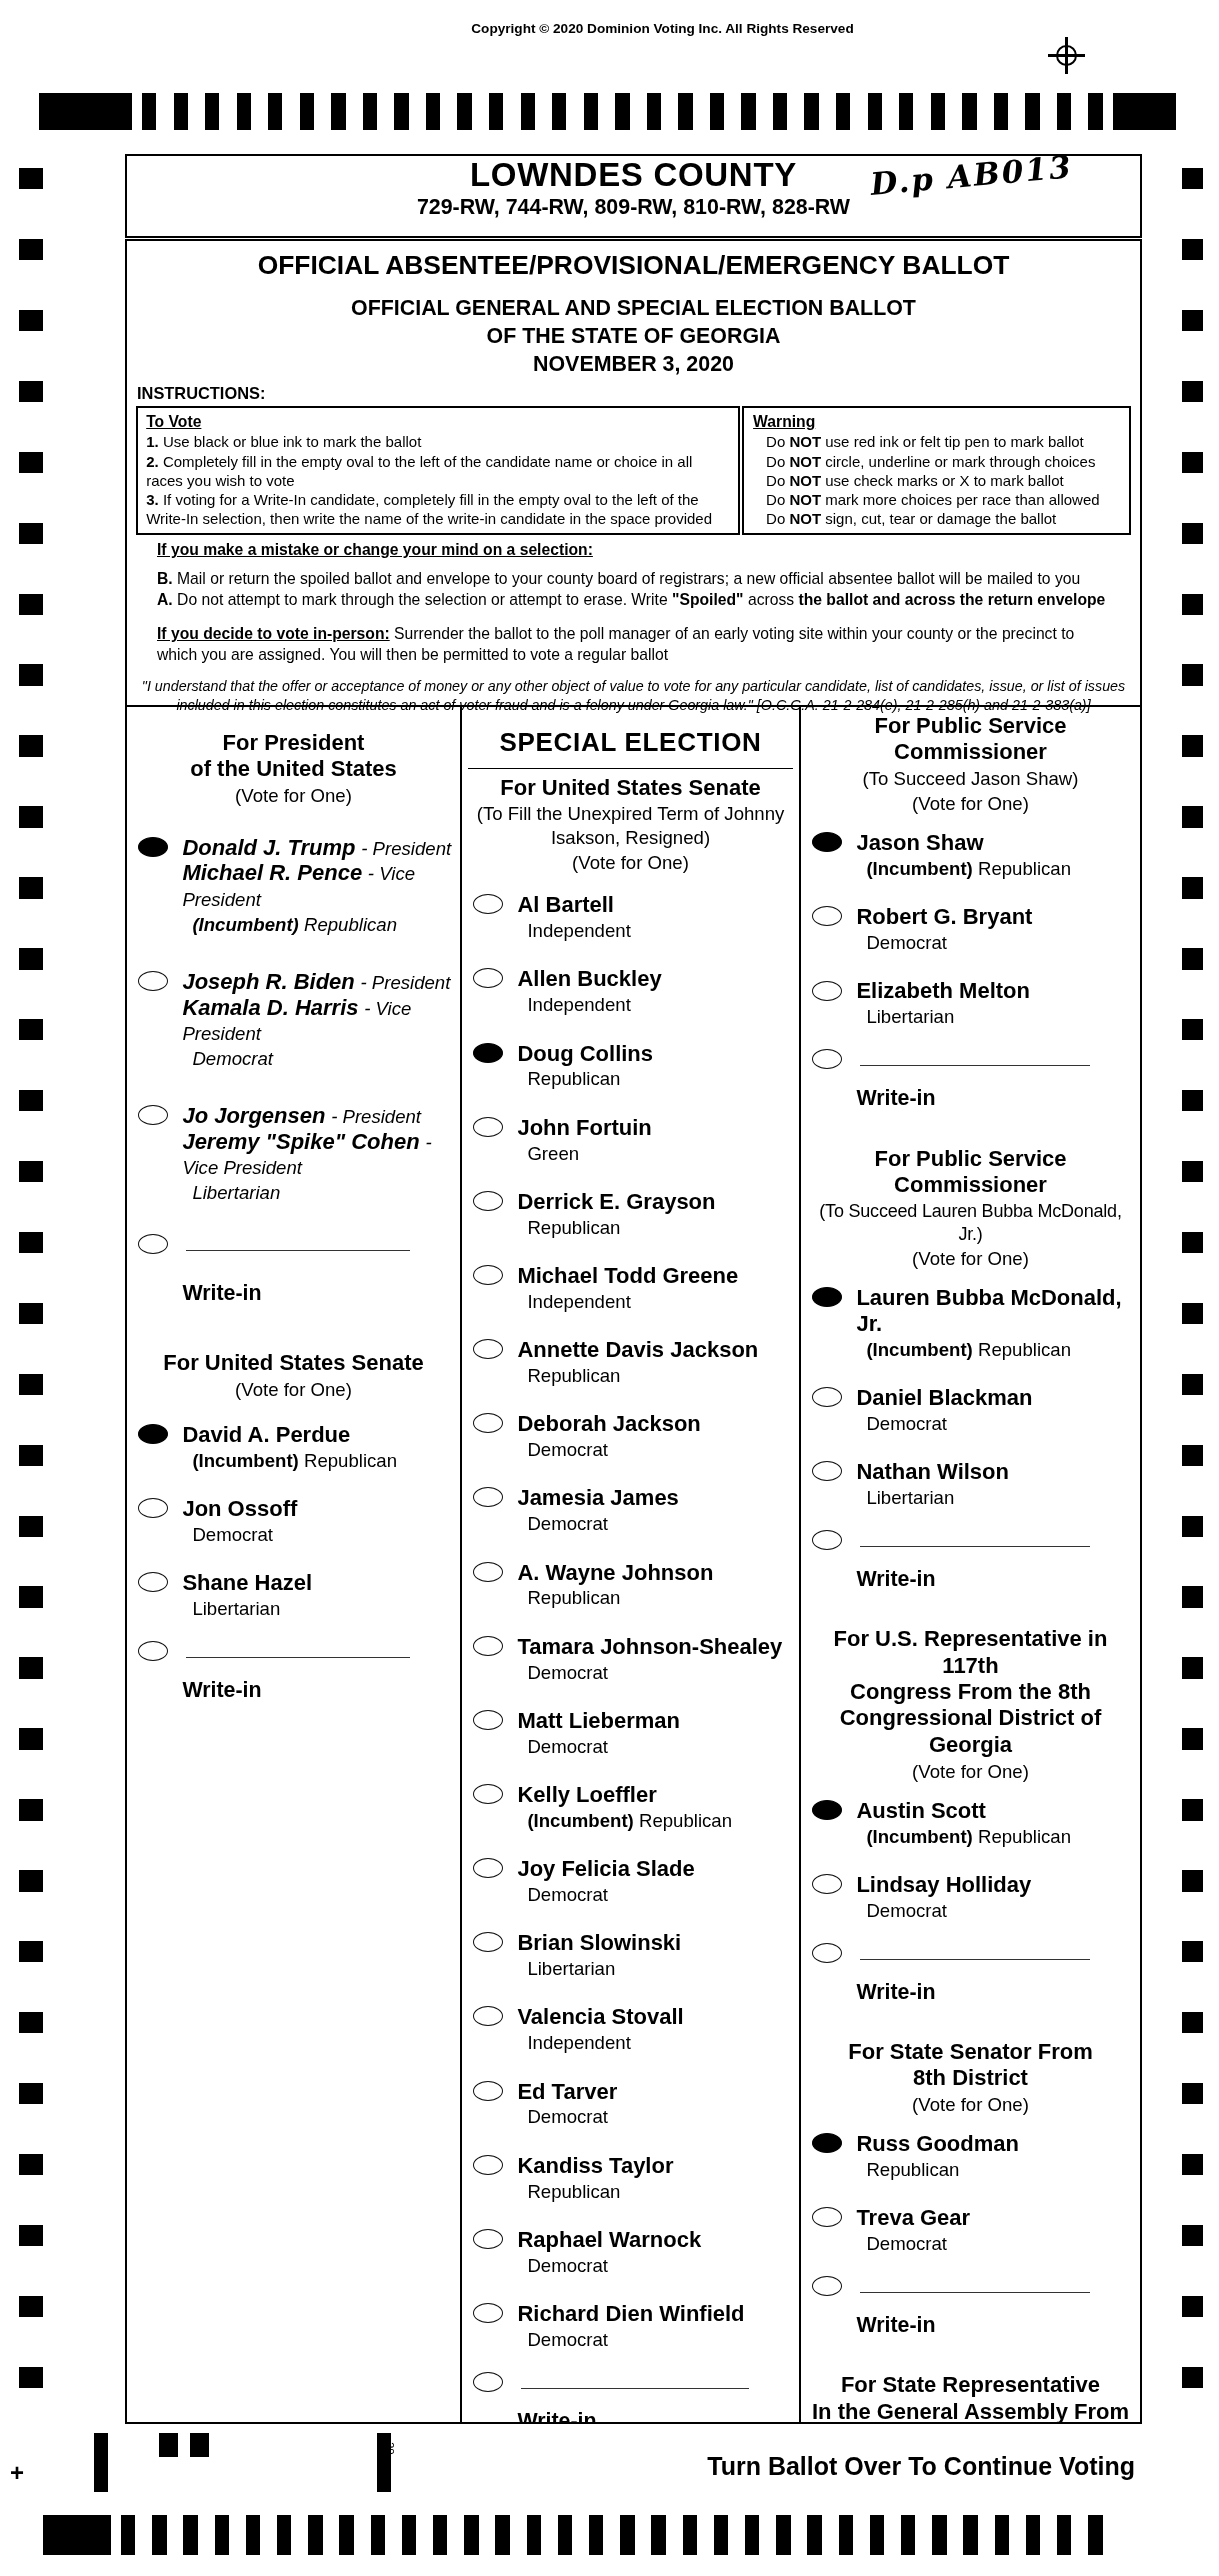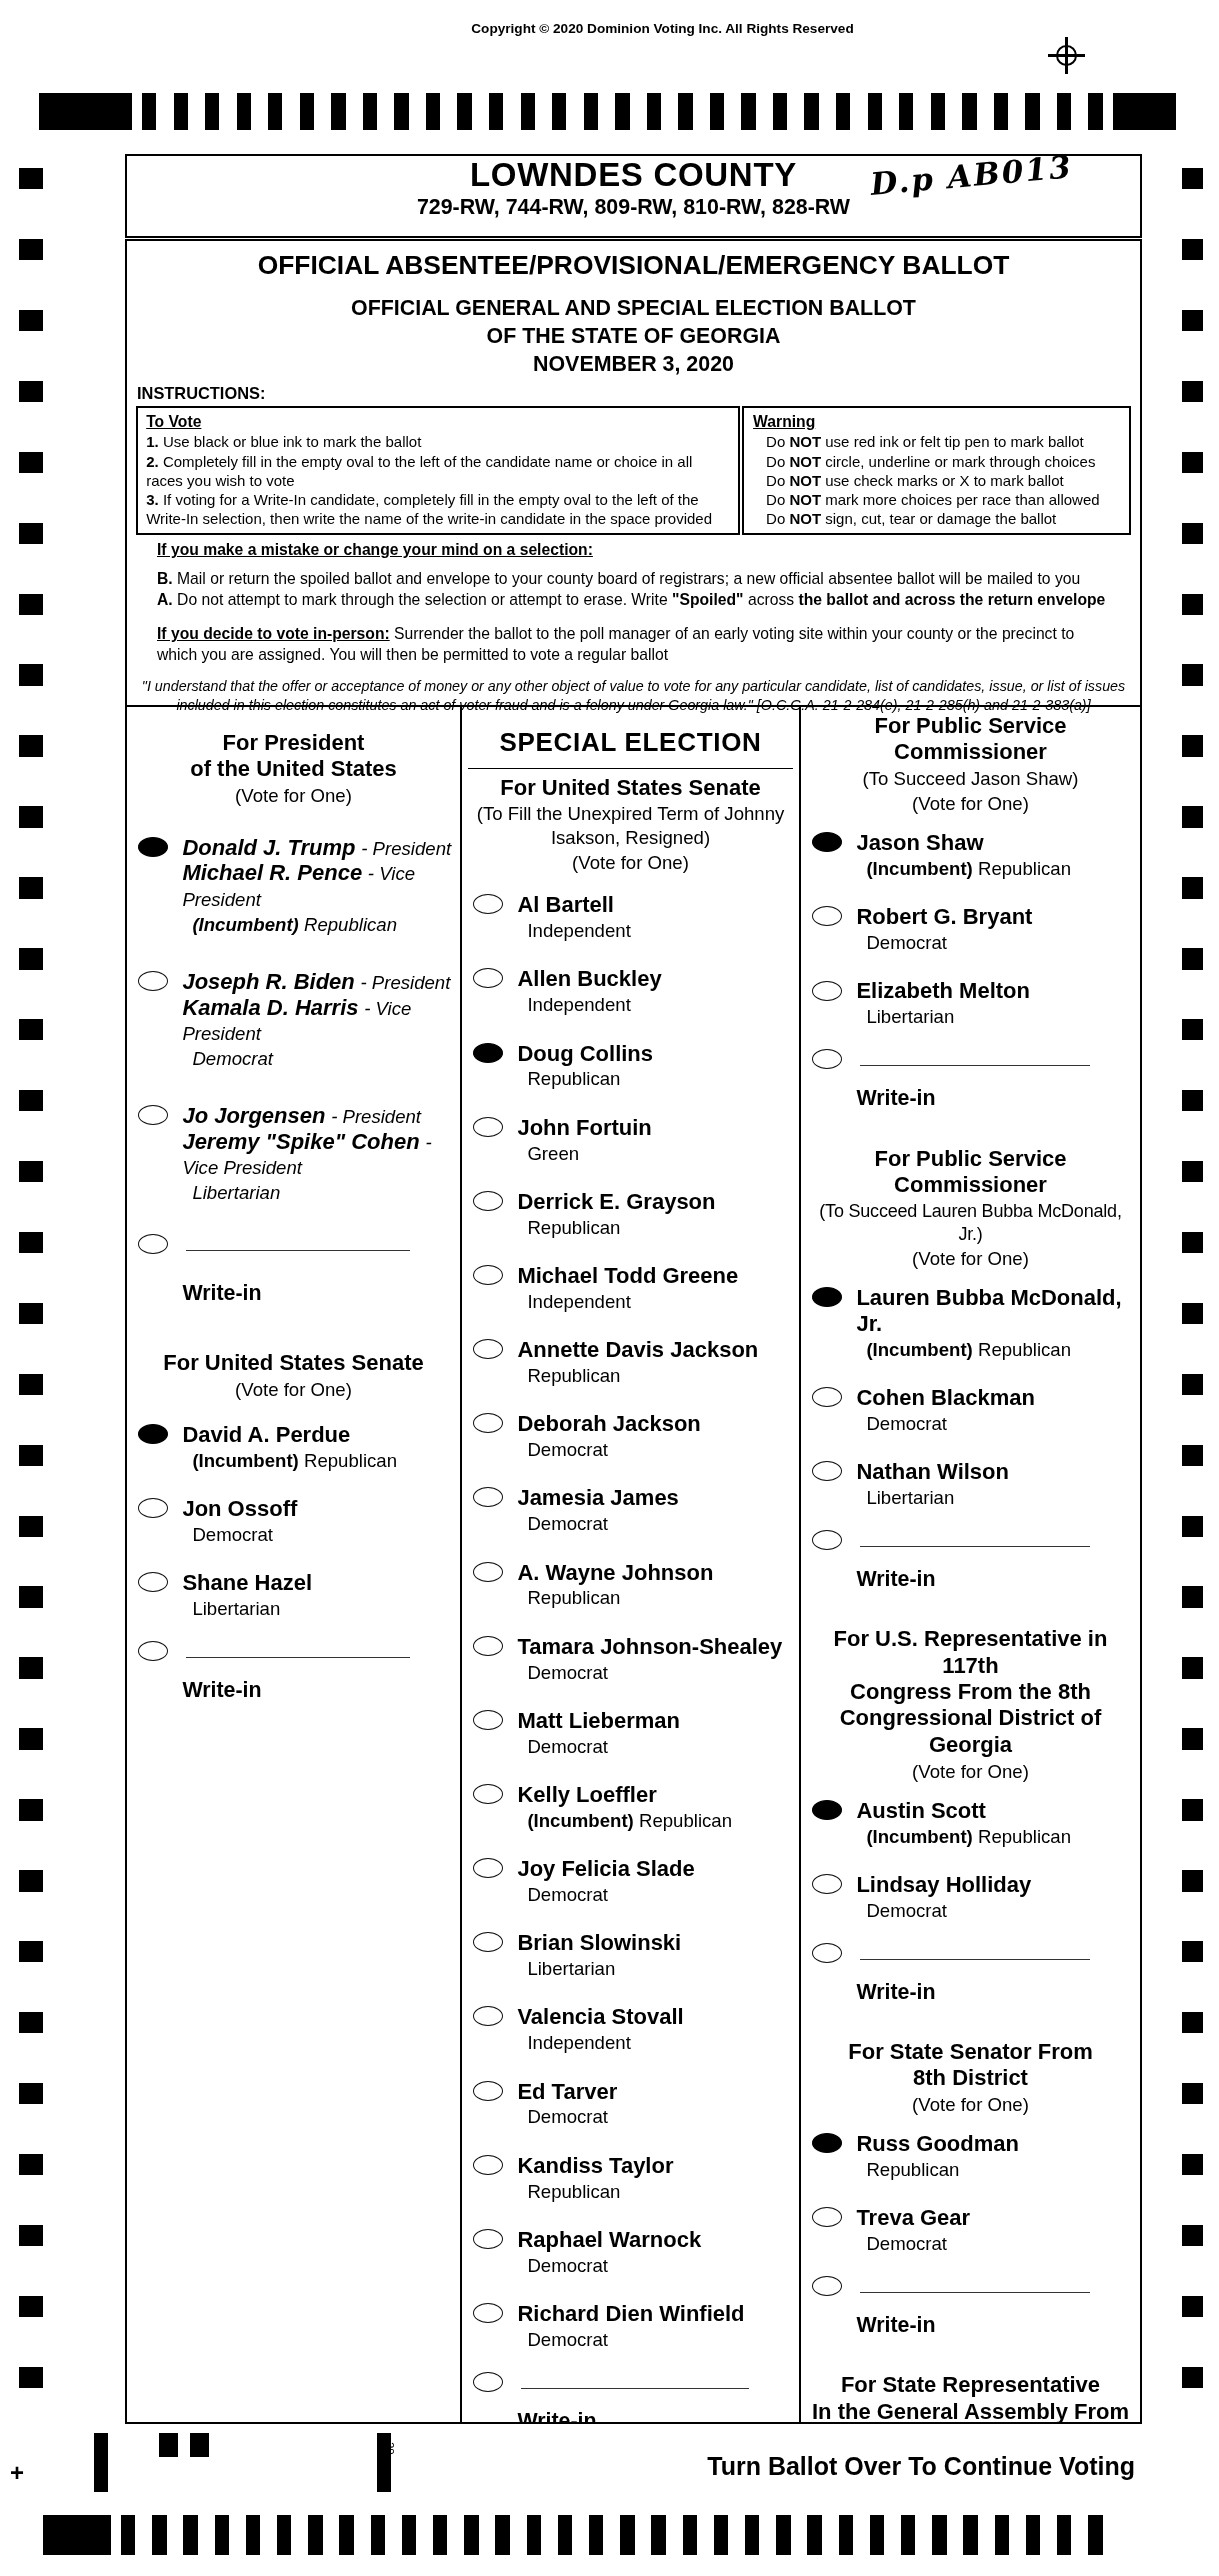--- a/index.html
+++ b/index.html
@@ -557,21 +557,21 @@
           <div class="cand">
               <div class="oval-cell"><span class="oval filled"></span></div>
               <div class="ctext">
                 <div class="cline"><span class="cname">Lauren Bubba McDonald, Jr.</span></div>
                 <div class="cparty"><span class="cinc">(Incumbent)</span> <span>Republican</span></div>
               </div>
             </div>
               <div class="cand">
               <div class="oval-cell"><span class="oval"></span></div>
               <div class="ctext">
-                <div class="cline"><span class="cname">Cohen Blackman</span></div>
+                <div class="cline"><span class="cname">Daniel Blackman</span></div>
                 <div class="cparty"> <span>Democrat</span></div>
               </div>
             </div>
               <div class="cand">
               <div class="oval-cell"><span class="oval"></span></div>
               <div class="ctext">
                 <div class="cline"><span class="cname">Nathan Wilson</span></div>
                 <div class="cparty"> <span>Libertarian</span></div>
               </div>
             </div>

